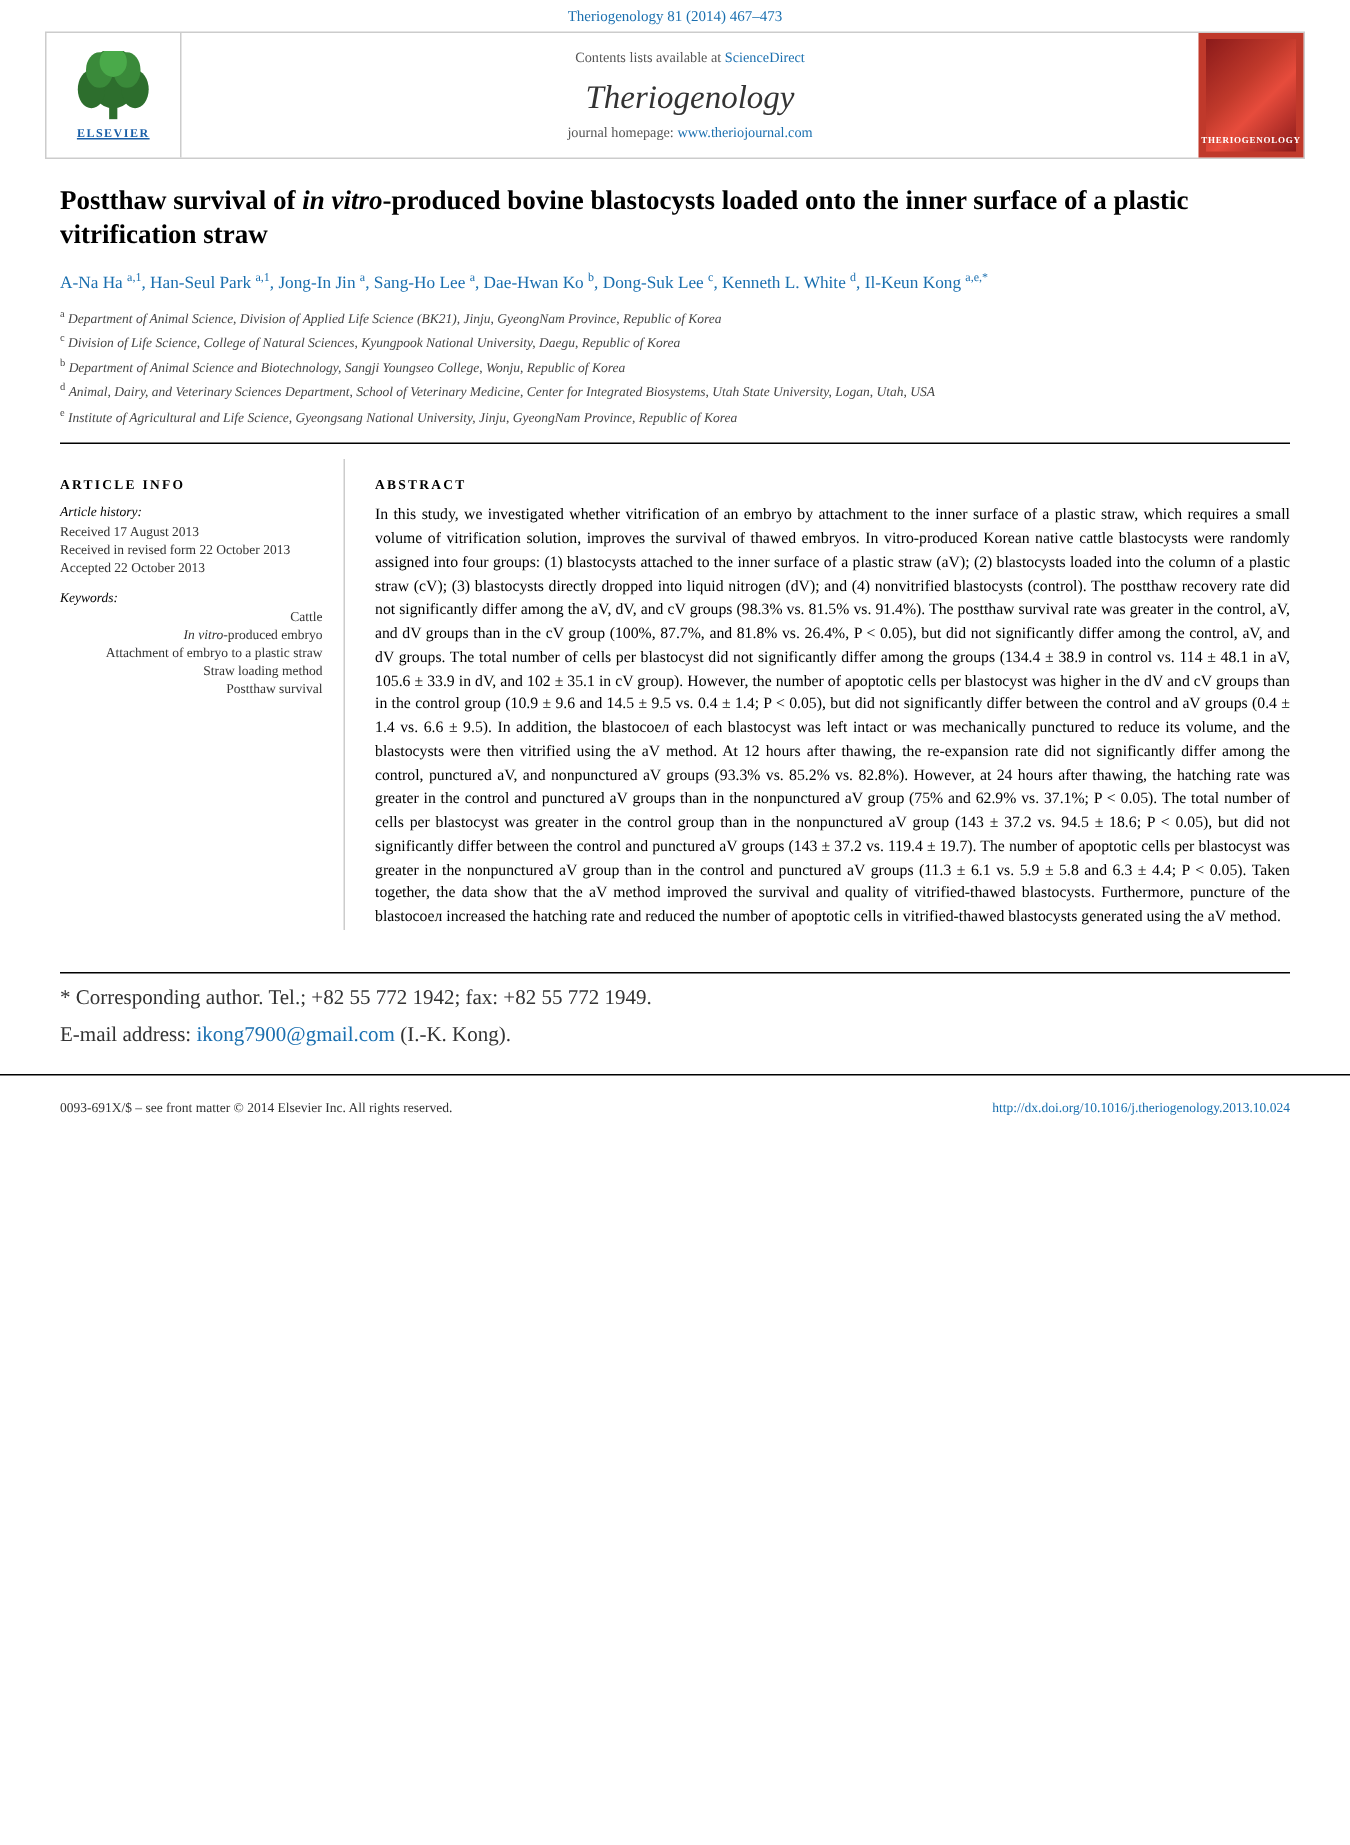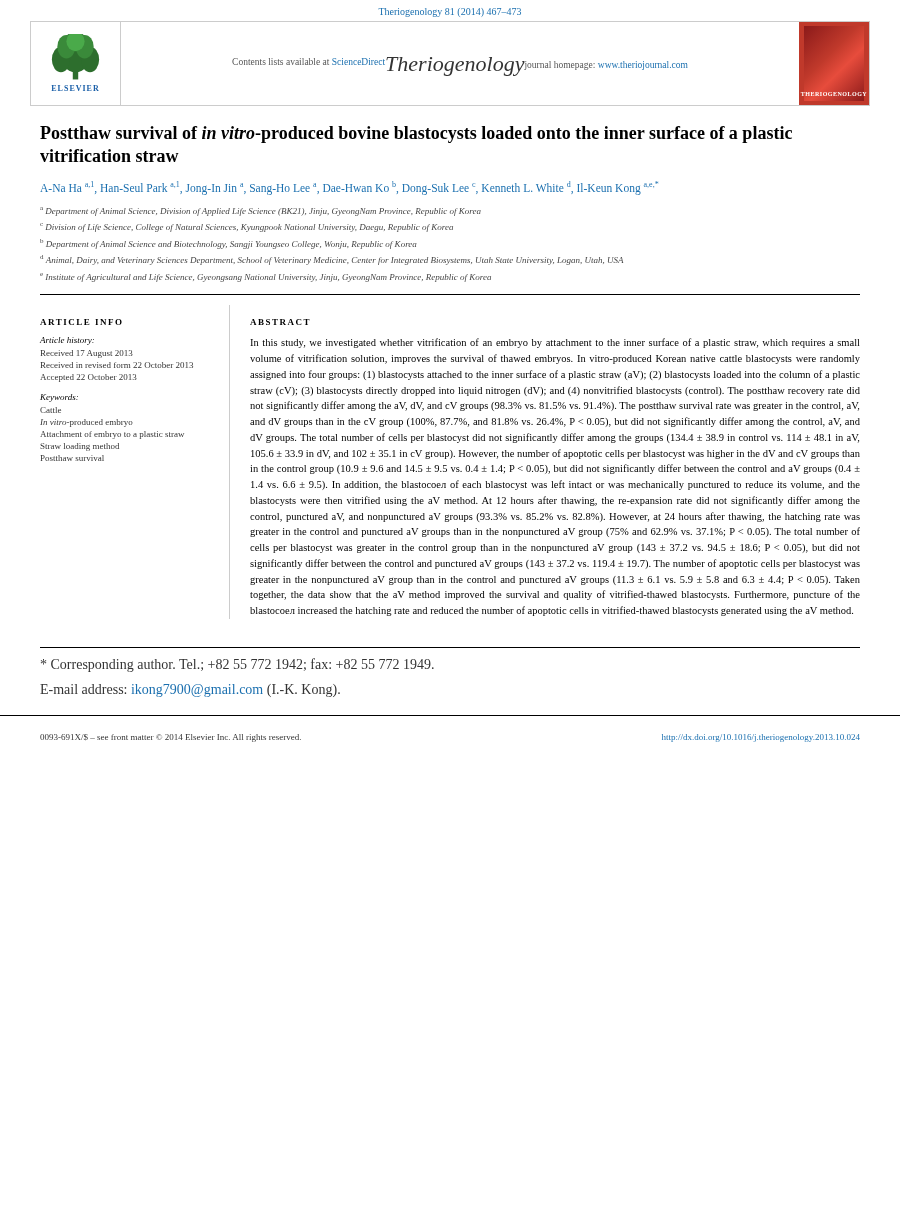--- a/index.html
+++ b/index.html
@@ -36,25 +36,27 @@
       justify-content: center;
       padding: 8px;
     }
 
     .elsevier-text {
       font-size: 8px;
       font-weight: bold;
       color: #1a5fa8;
       letter-spacing: 1px;
       text-transform: uppercase;
+      text-decoration: underline;
     }
 
     .header-center {
       flex: 1;
       display: flex;
+      flex-direction: column;
       align-items: center;
       justify-content: center;
       padding: 8px 10px;
     }
 
     .contents-line {
       font-size: 9.5px;
       color: #555;
       margin-bottom: 4px;
     }
@@ -212,20 +214,21 @@
       font-style: italic;
       margin-top: 10px;
       margin-bottom: 3px;
       color: #000;
     }
 
     .keyword-item {
       font-size: 9px;
       margin-bottom: 2px;
       color: #333;
+      text-align: right;
     }
 
     
     .abstract-text {
       font-size: 10.5px;
       line-height: 1.5;
       text-align: justify;
       color: #000;
     }
 

